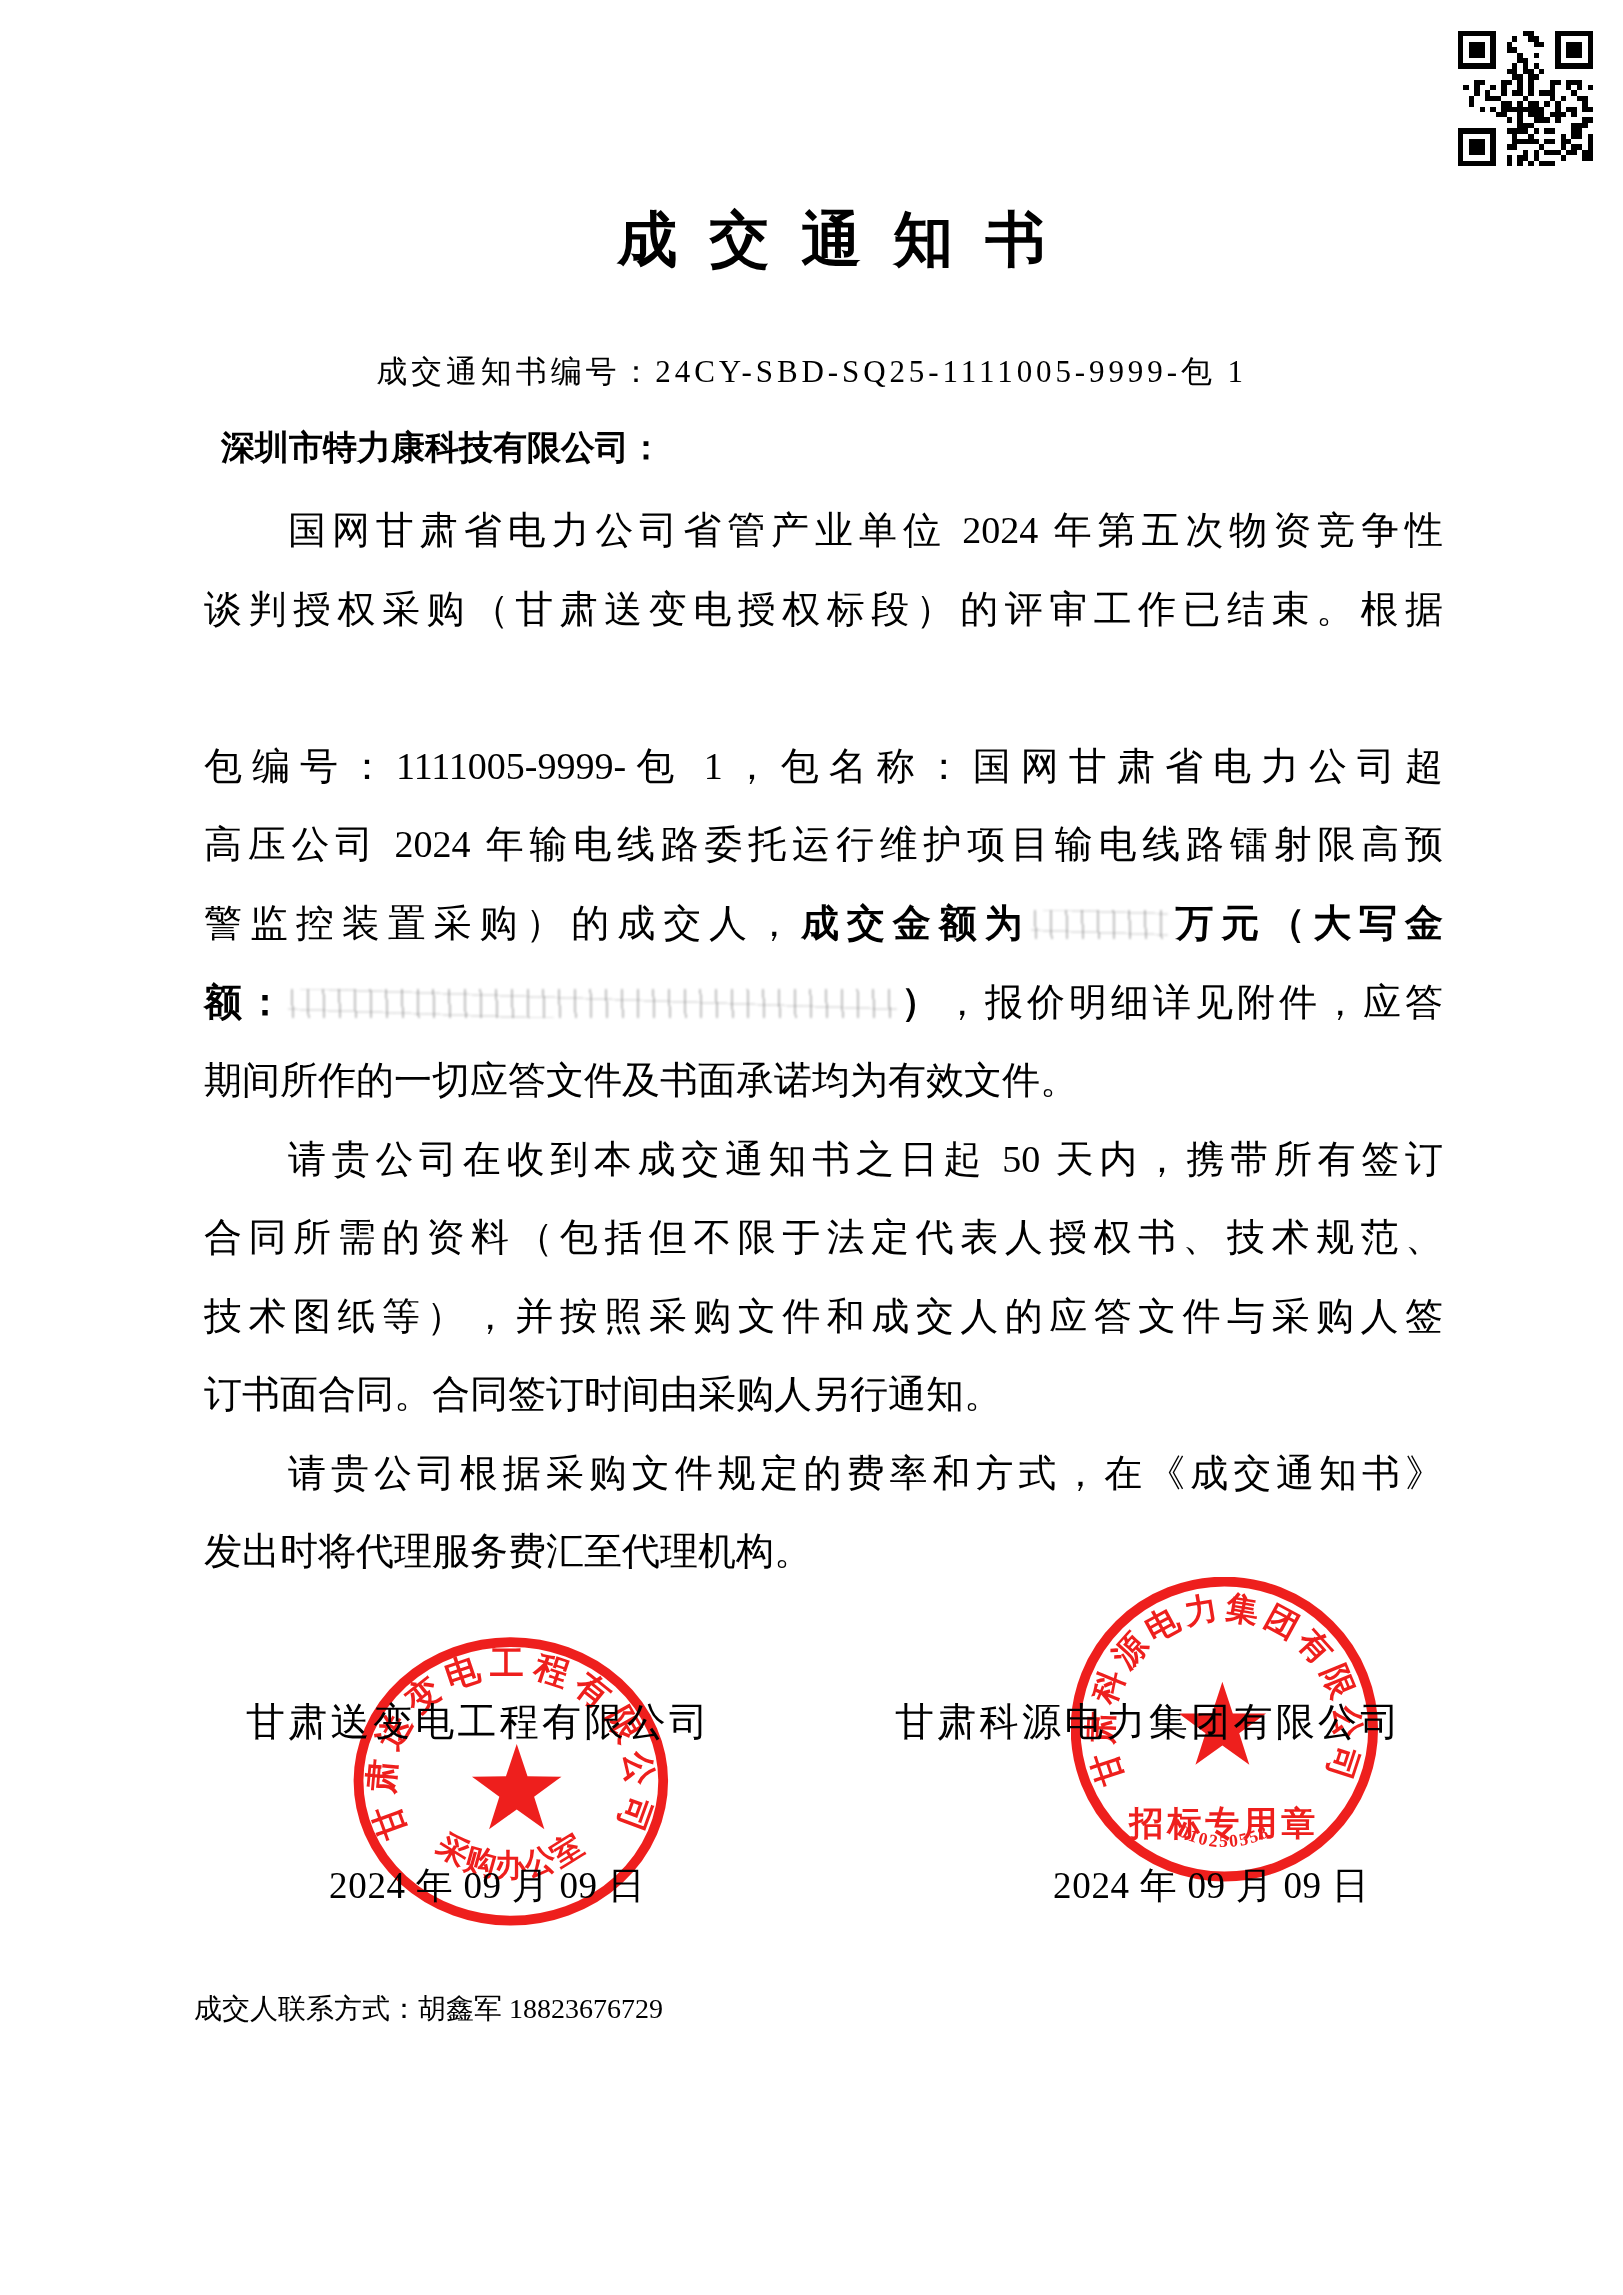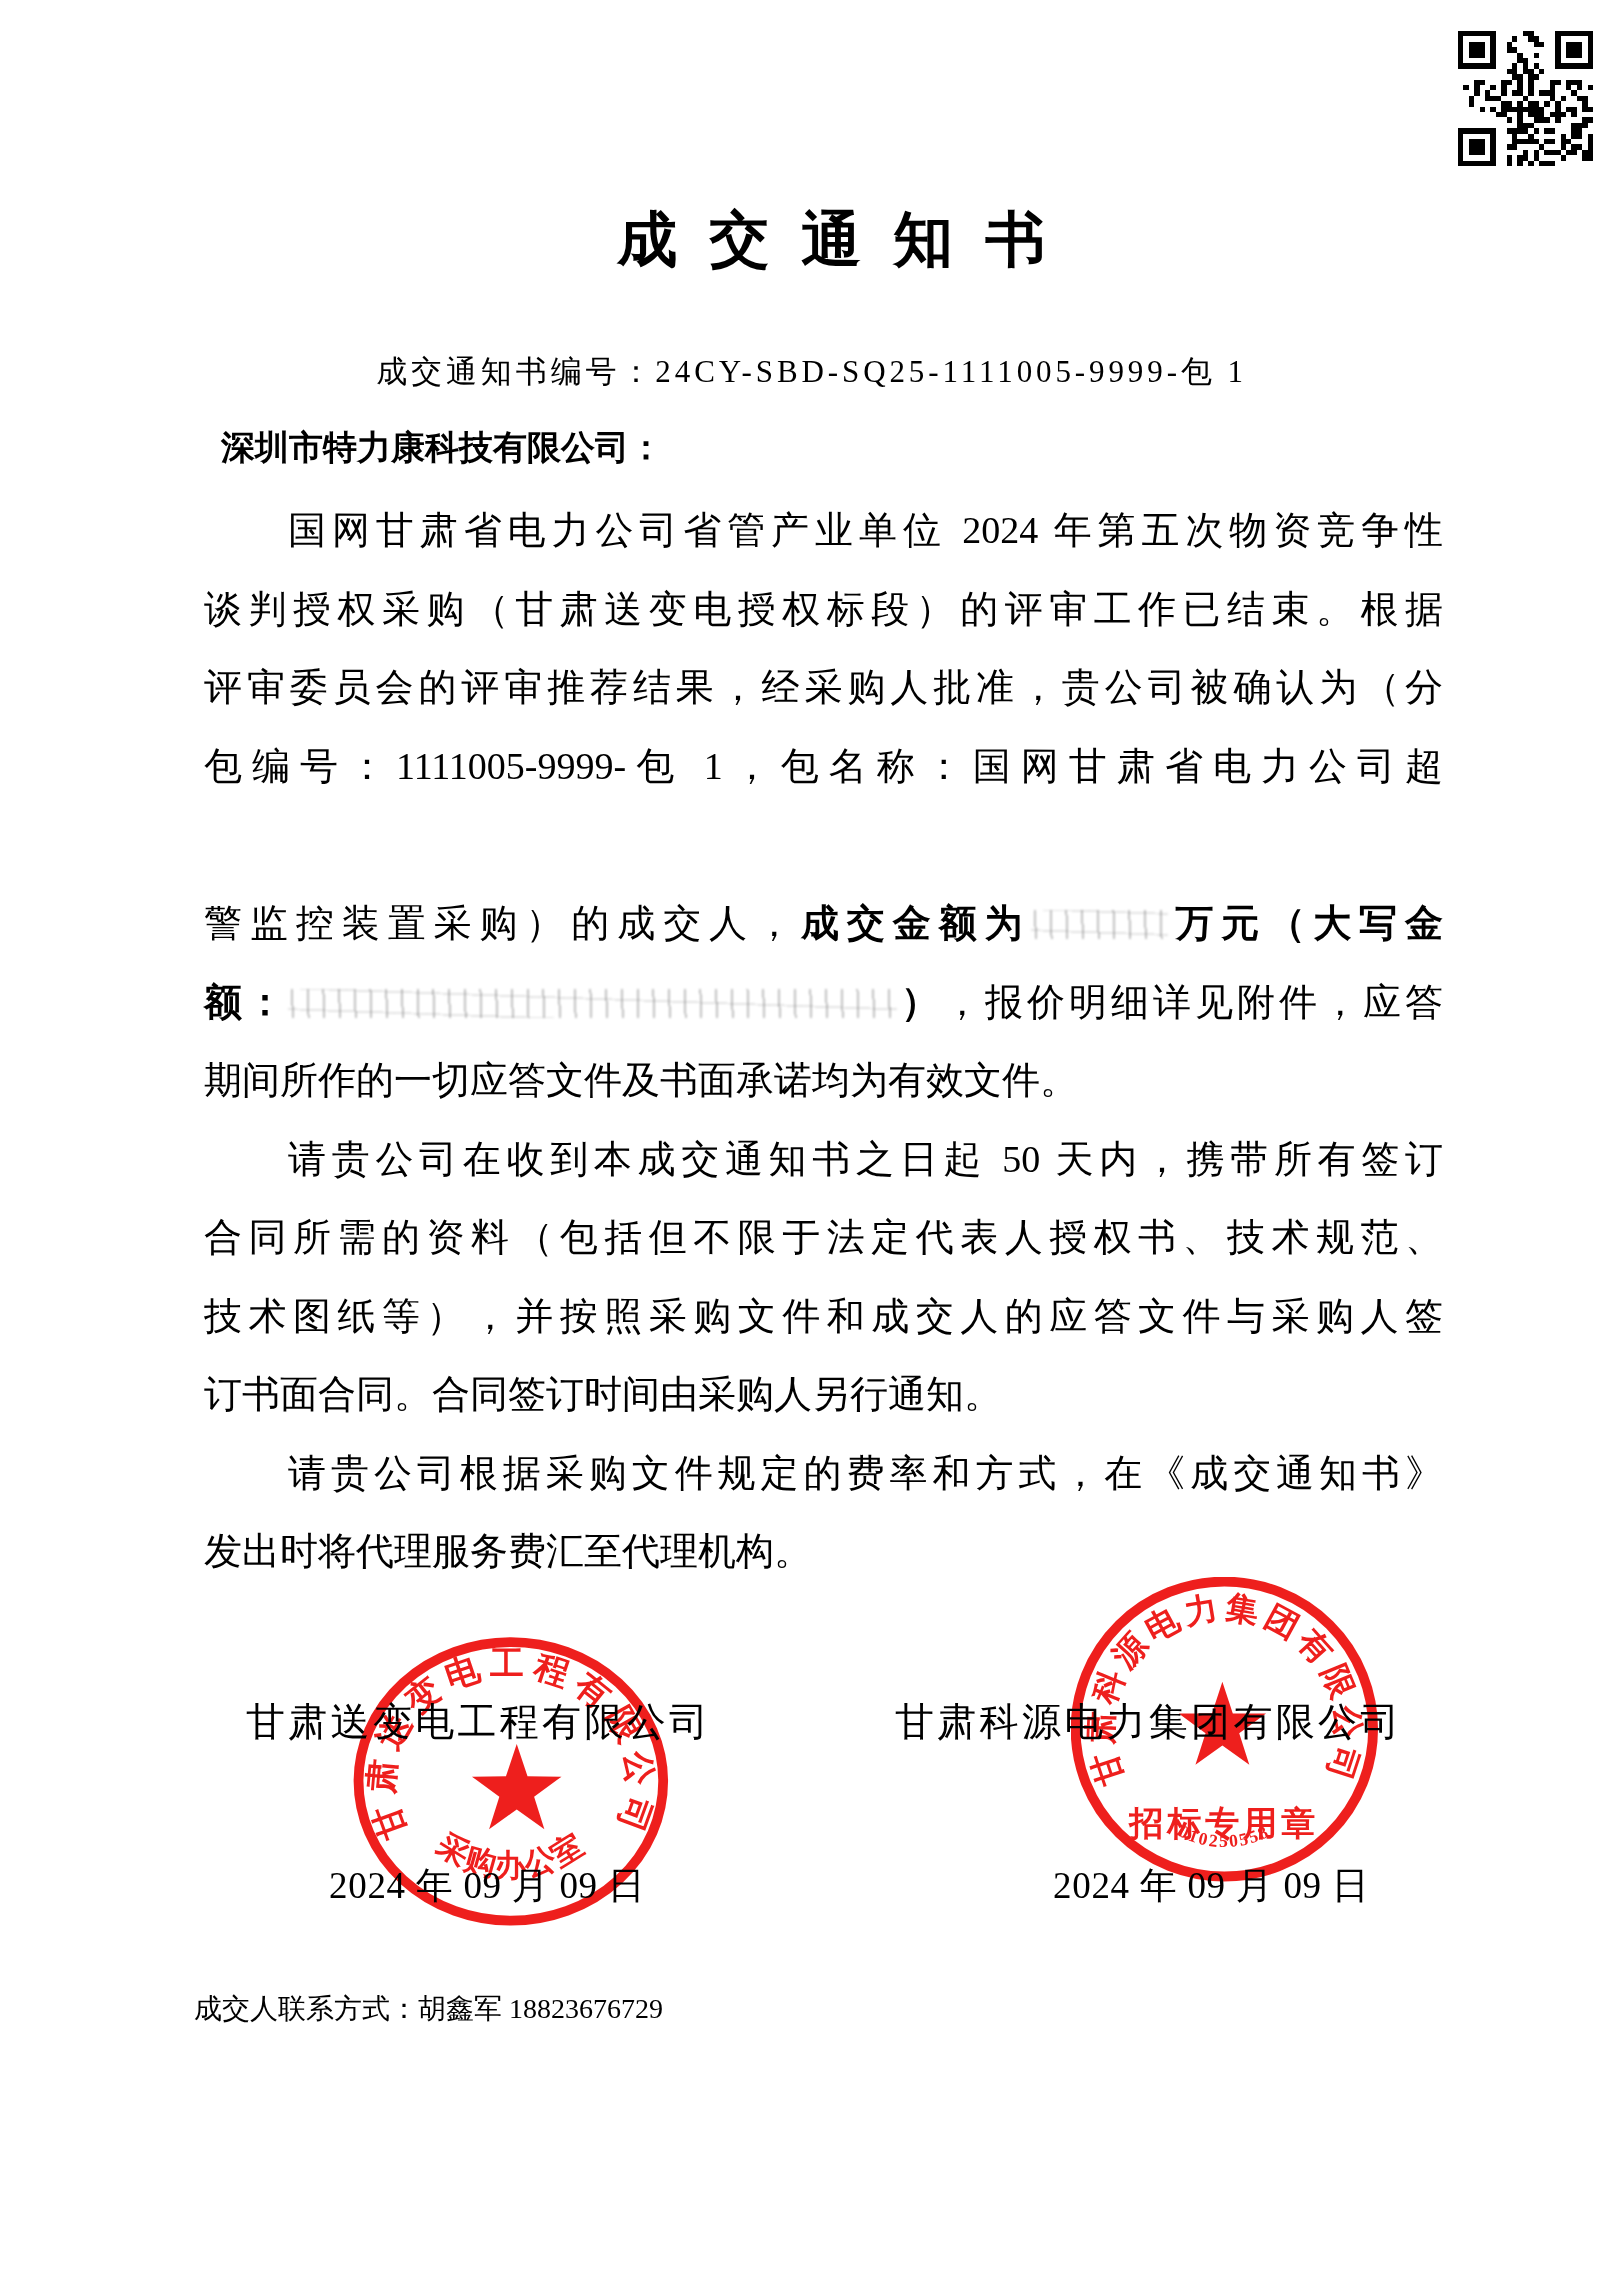--- a/index.html
+++ b/index.html
@@ -240,22 +240,22 @@
   </svg>
 
   <div class="title">成 交 通 知 书</div>
 
   <div class="doc-no">成交通知书编号：24CY-SBD-SQ25-1111005-9999-包 1</div>
 
   <div class="recipient">深圳市特力康科技有限公司：</div>
 
   <div class="bline indent" style="top:509px">国网甘肃省电力公司省管产业单位 2024 年第五次物资竞争性</div>
   <div class="bline" style="top:588px">谈判授权采购（甘肃送变电授权标段）的评审工作已结束。根据</div>
-  <div class="bline" style="top:666px">评审委员会的评审推荐结果，经采购人批准，贵公司被确认为（分</div>
   <div class="bline" style="top:745px">包编号：1111005-9999-包 1，包名称：国网甘肃省电力公司超</div>
+  <div class="bline" style="top:823px">高压公司 2024 年输电线路委托运行维护项目输电线路镭射限高预</div>
   <div class="bline" style="top:902px"><span>警监控装置采购）的成交人，</span><span class="b">成交金额为</span><span class="redact narrow"></span><span class="b">万元（大写金</span></div>
   <div class="bline" style="top:981px"><span class="b">额：</span><span class="redact wide"></span><span class="b">）</span><span>，报价明细详见附件，应答</span></div>
   <div class="bline end" style="top:1059px">期间所作的一切应答文件及书面承诺均为有效文件。</div>
 
   <div class="bline indent" style="top:1138px">请贵公司在收到本成交通知书之日起 50 天内，携带所有签订</div>
   <div class="bline" style="top:1295px">技术图纸等），并按照采购文件和成交人的应答文件与采购人签</div>
   <div class="bline" style="top:1216px">合同所需的资料（包括但不限于法定代表人授权书、技术规范、</div>
   <div class="bline end" style="top:1373px">订书面合同。合同签订时间由采购人另行通知。</div>
 
   <div class="bline indent" style="top:1452px">请贵公司根据采购文件规定的费率和方式，在《成交通知书》</div>

